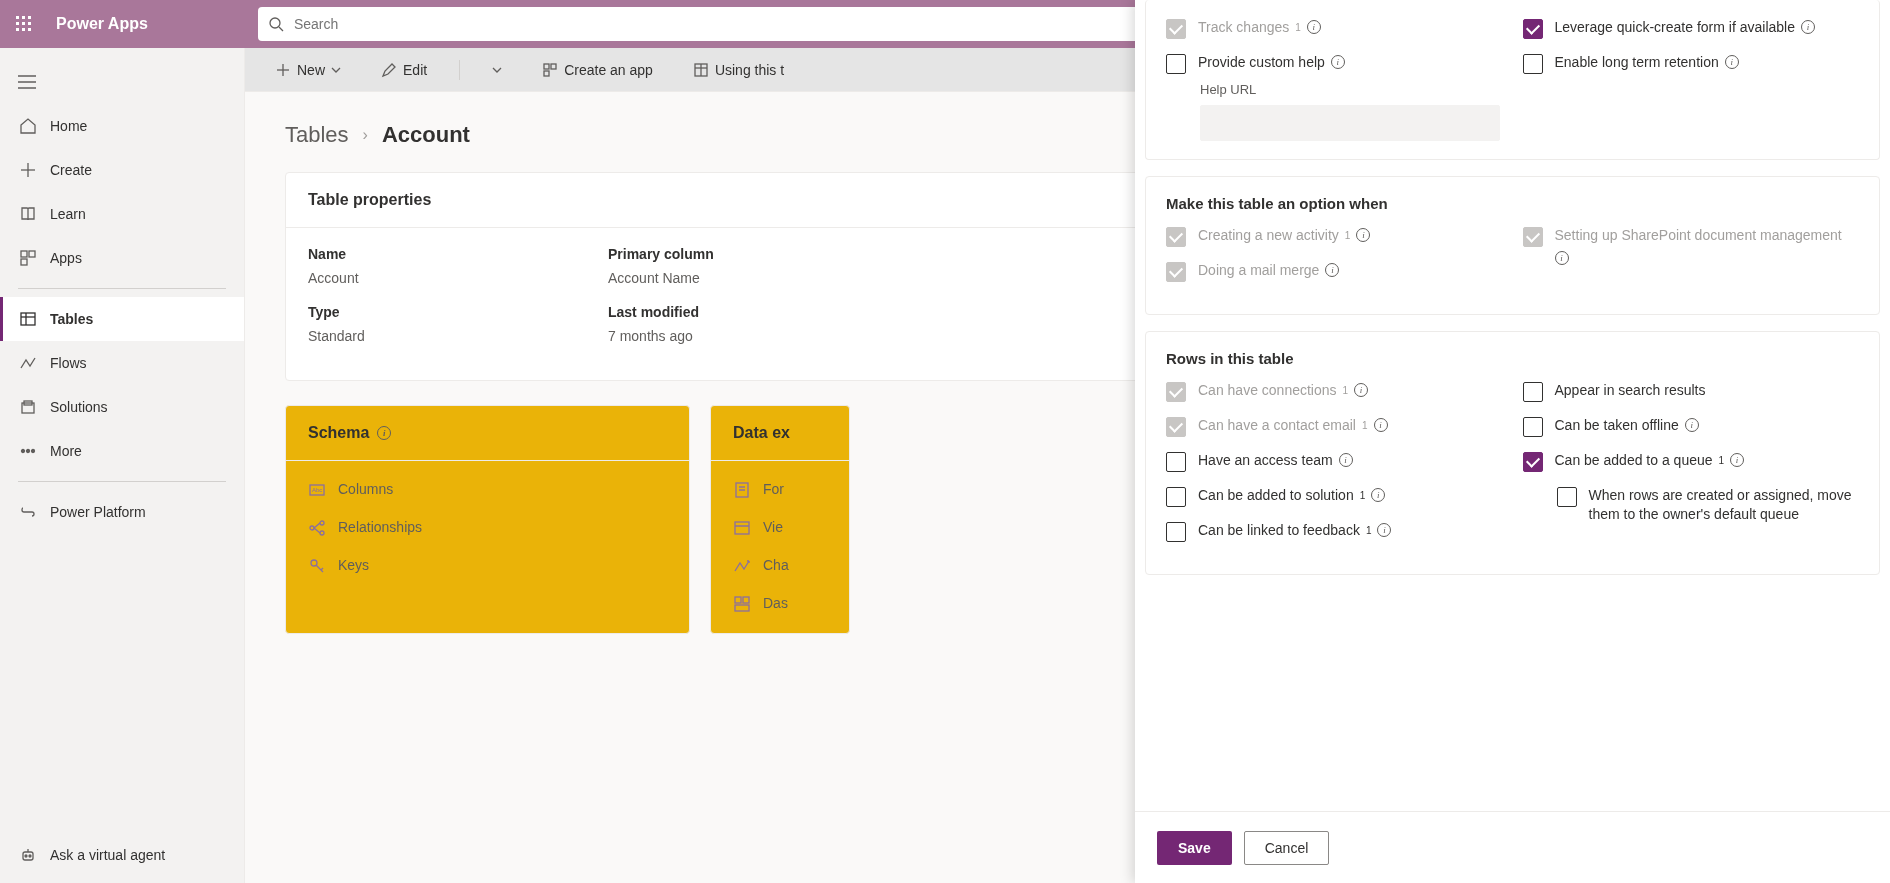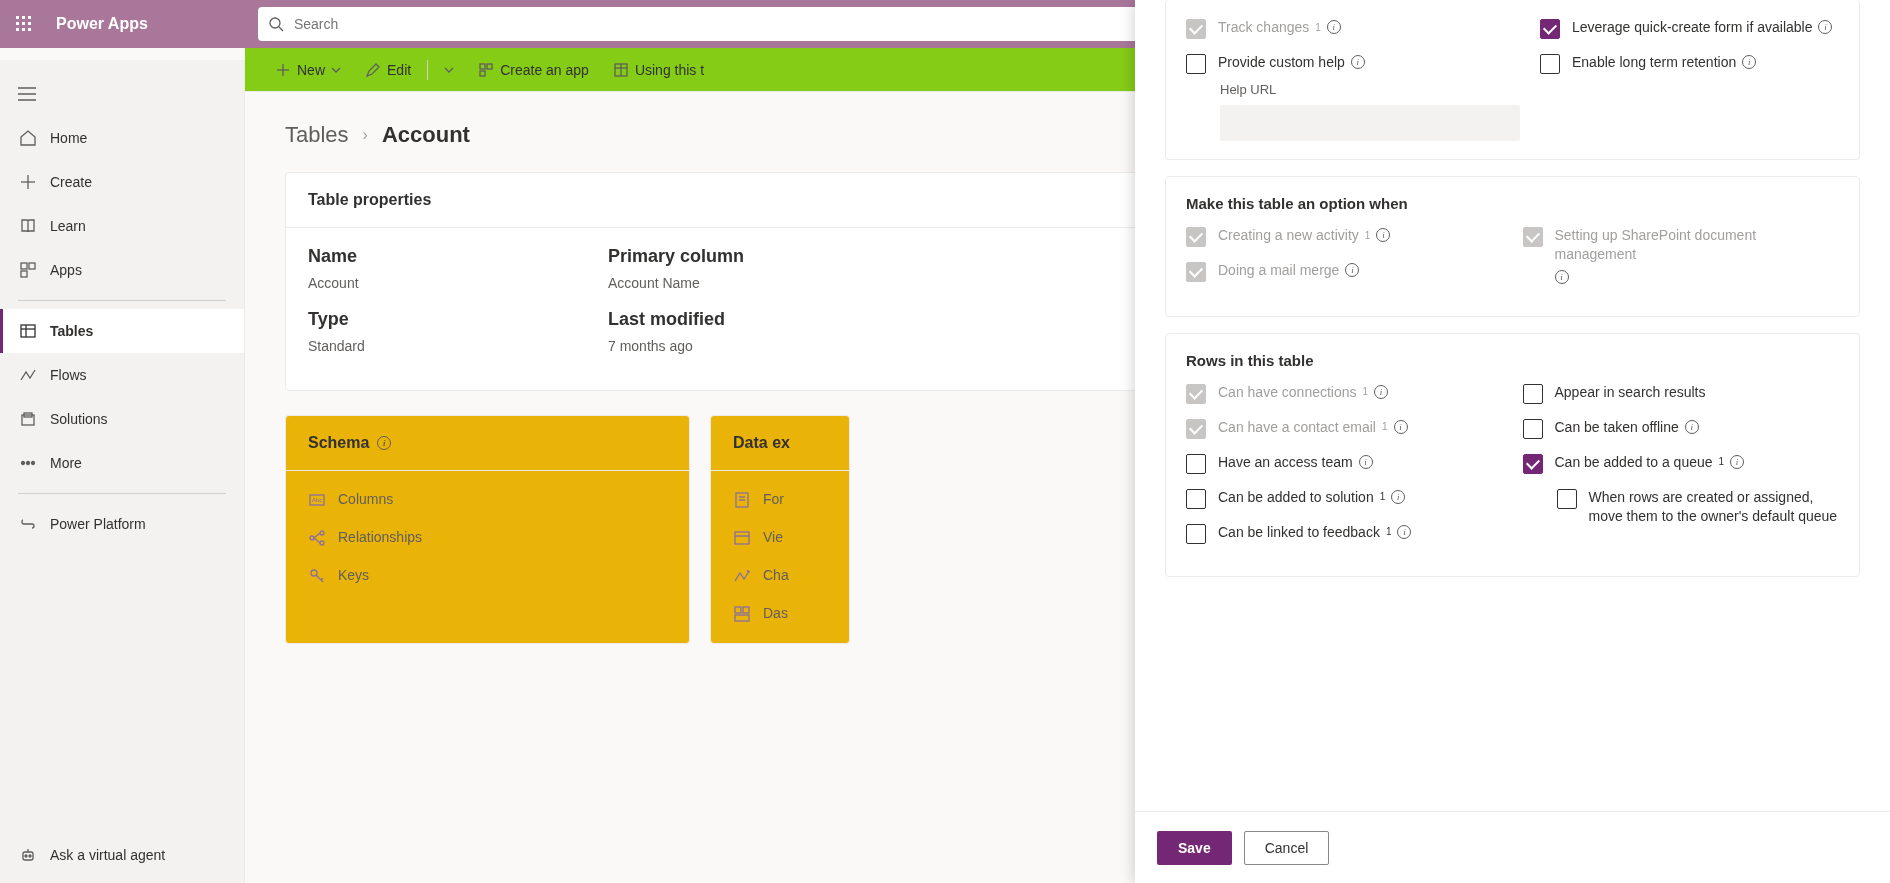--- a/index.html
+++ b/index.html
@@ -8,63 +8,63 @@
 
 .header { height: 48px; background: #a9779a; display: flex; align-items: center; color: #fff; }
 .waffle { width: 48px; height: 48px; display: flex; align-items: center; justify-content: center; }
 .waffle svg { width: 16px; height: 16px; fill: #fff; }
 .app-title { font-size: 16px; font-weight: 600; margin-left: 8px; }
 .search-box { margin-left: 110px; flex: 0 0 920px; height: 34px; background: #fff; border-radius: 4px; display: flex; align-items: center; padding: 0 10px; }
 .search-box svg { width: 16px; height: 16px; fill: #605e5c; }
 .search-box input { border: none; outline: none; margin-left: 10px; font-size: 14px; color: #605e5c; flex: 1; background: transparent; }
 
 
-.left-nav { position: absolute; top: 60px; left: 0; width: 245px; bottom: 0; background: #f3f2f1; border-right: 1px solid #edebe9; padding-top: 12px; }
+.left-nav { position: absolute; top: 48px; left: 0; width: 245px; bottom: 0; background: #f3f2f1; border-right: 1px solid #edebe9; padding-top: 12px; }
 .nav-item { display: flex; align-items: center; height: 44px; padding-left: 18px; font-size: 14px; color: #323130; cursor: pointer; }
 .nav-item.active { background: #fff; border-left: 3px solid #742774; font-weight: 600; padding-left: 15px; }
 .nav-item .icon { width: 20px; height: 20px; margin-right: 12px; display: flex; align-items: center; justify-content: center; }
 .nav-item .icon svg { width: 18px; height: 18px; fill: none; stroke: #605e5c; stroke-width: 1.3; }
 .nav-item.active .icon svg { stroke: #323130; }
 .nav-sep { border-top: 1px solid #d2d0ce; margin: 8px 18px; }
 .hamburger { height: 44px; display:flex; align-items:center; padding-left:18px; }
 .hamburger svg { width:18px; height:14px; stroke:#605e5c; stroke-width:1.5; }
 
 
 .main { position: absolute; top: 48px; left: 245px; right: 0; bottom: 0; background: #faf9f8; }
-.cmdbar { height: 44px; border-bottom: 1px solid #edebe9; display: flex; align-items: center; padding: 0 20px; gap: 4px; background: #84cc16; }
+.cmdbar { height: 44px; border-bottom: 1px solid #edebe9; display: flex; align-items: center; padding: 0 20px; gap: 20px; background: #e5e5e5; }
 .cmd { display: flex; align-items: center; gap: 6px; padding: 0 10px; height: 32px; font-size: 14px; color: #323130; cursor: pointer; border-radius: 2px; }
 .cmd svg { width: 16px; height: 16px; fill: none; stroke: #605e5c; stroke-width: 1.3; }
 .cmd .chev { width: 10px; height: 10px; }
 .cmd-sep { width:1px; height:20px; background:#d2d0ce; margin: 0 2px; }
 
 .content { padding: 30px 40px; }
 .breadcrumb { display: flex; align-items: center; gap: 14px; font-size: 22px; margin-bottom: 24px; }
 .breadcrumb .bc-item { color: #605e5c; }
 .breadcrumb .bc-current { color: #323130; font-weight: 600; }
 .breadcrumb .bc-chev { color: #a19f9d; font-size: 16px; }
 
 .card { background: #fff; border: 1px solid #edebe9; border-radius: 4px; }
 .props-card { width: 910px; }
 .card-header { padding: 18px 22px; font-size: 16px; font-weight: 600; border-bottom: 1px solid #edebe9; }
 .props-body { padding: 18px 22px; display: flex; }
 .props-col { flex: 0 0 300px; }
-.prop-label { font-size: 18px; font-weight: 600; margin-bottom: 8px; color:#323130;}
+.prop-label { font-size: 14px; font-weight: 600; margin-bottom: 8px; color:#323130;}
 .prop-value { font-size: 14px; color: #605e5c; margin-bottom: 18px; }
 
 .two-cards { display: flex; gap: 20px; margin-top: 24px; }
 .mini-card { width: 405px; background:#eab308; border:1px solid #edebe9; border-radius:4px; }
 .mini-header { padding: 18px 22px; font-size: 16px; font-weight: 600; display:flex; align-items:center; gap:8px; border-bottom: 1px solid #edebe9;}
 .mini-header .info-ic { width:14px; height:14px; }
 .mini-body { padding: 10px 0; }
 .mini-row { display:flex; gap:12px; padding: 10px 22px; font-size:14px; color:#605e5c; cursor:pointer;}
 .mini-row svg { width:18px; height:18px; fill:none; stroke:#8a6fa0; stroke-width:1.3; }
 
 
 .panel { position:absolute; top:0; right:0; bottom:0; width:755px; background:#fff; box-shadow: -3px 0 12px rgba(0,0,0,0.15); display:flex; flex-direction:column; }
-.panel-scroll { flex:1; overflow-y:auto; padding: 0 30px; }
+.panel-scroll { flex:1; overflow-y:auto; padding: 0 10px; }
 .section { border: 1px solid #edebe9; border-radius:4px; margin-bottom: 16px; padding: 18px 20px; }
 .section-title { font-weight:600; font-size:15px; margin-bottom: 14px; }
 .grid-two { display:flex; gap: 20px; }
 .colx { flex:1; }
 .opt { display:flex; align-items:flex-start; gap:12px; margin-bottom: 14px; font-size:14px; }
 .opt.indent { margin-left: 34px; }
 .opt-label { color:#323130; display:flex; align-items:center; gap:6px; flex-wrap:wrap; line-height:1.35;}
 .opt.disabled .opt-label { color:#a19f9d; }
 .chk { width:20px; height:20px; border:1px solid #323130; border-radius:2px; flex-shrink:0; display:flex; align-items:center; justify-content:center; background:#fff; margin-top:1px;}
 .chk.checked { background:#742774; border-color:#742774; }

